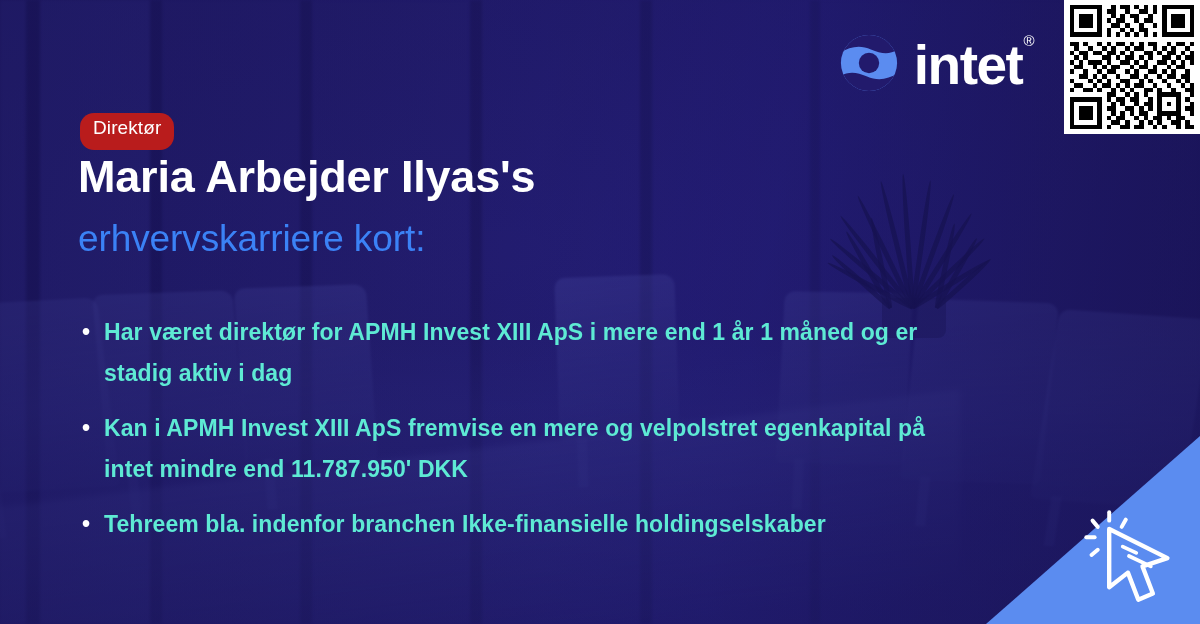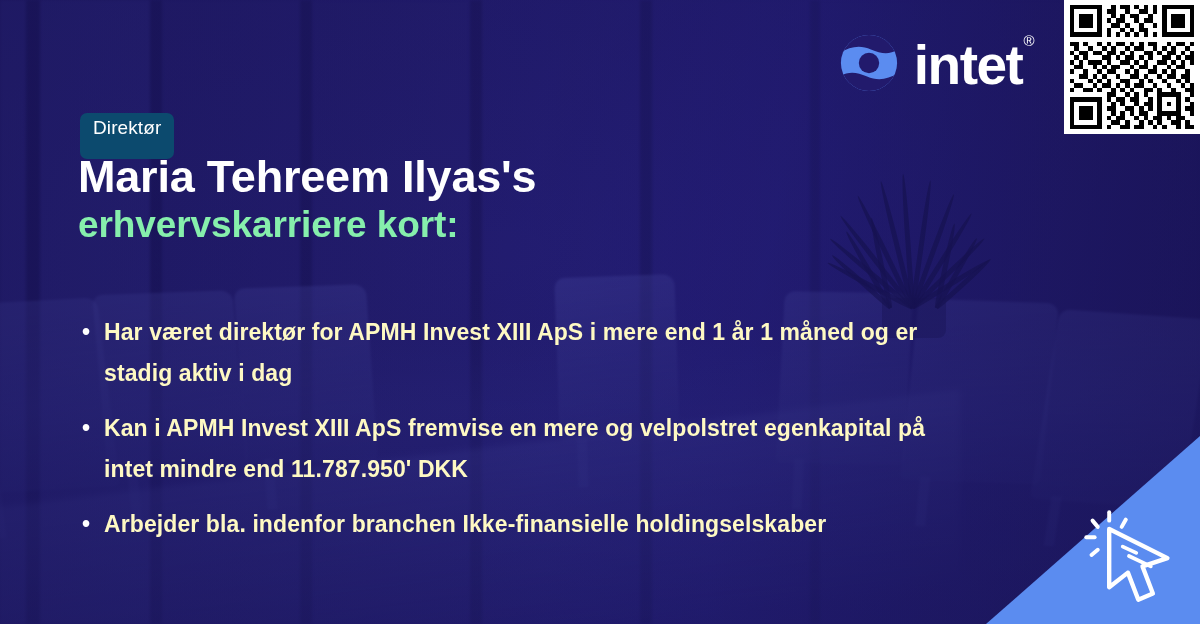--- a/index.html
+++ b/index.html
@@ -143,23 +143,23 @@
     position: relative;
     z-index: 5;
     height: 100%;
   }
 
   .badge {
     position: absolute;
     left: 80px;
     top: 113px;
     display: inline-block;
-    padding: 5px 13px 22px;
-    border-radius: 7px;
-    background: #0c4a6e;
+    padding: 5px 13px 13px;
+    border-radius: 14px;
+    background: #b91c1c;
     color: #ffffff;
     font-size: 19px;
     line-height: 1;
     letter-spacing: .1px;
     white-space: nowrap;
   }
 
   .headline {
     position: absolute;
     left: 78px;
@@ -169,39 +169,40 @@
   .headline .line1 {
     display: block;
     color: #ffffff;
     font-size: 45px;
     font-weight: bold;
     line-height: 1.12;
     letter-spacing: -0.2px;
   }
   .headline .line2 {
     display: block;
-    color: #86efac;
+    color: #3b82f6;
     font-size: 37px;
-    font-weight: bold;
+    font-weight: normal;
     line-height: 1.22;
     letter-spacing: -0.1px;
+    margin-top: 14px;
   }
 
   .bullets {
     position: absolute;
     left: 80px;
     top: 312px;
     width: 880px;
     list-style: none;
     margin: 0;
     padding: 0;
   }
   .bullets li {
     position: relative;
-    color: #fef9c3;
+    color: #5eead4;
     font-size: 23px;
     font-weight: bold;
     line-height: 1.78;
     padding-left: 24px;
     margin-bottom: 14px;
     letter-spacing: .1px;
   }
   .bullets li::before {
     content: "\2022";
     position: absolute;
@@ -317,28 +318,28 @@
 
     <div class="bg-vignette"></div>
     <div class="bg-tint"></div>
   </div>
 
   <div class="content">
 
     <div class="badge">Direktør</div>
 
     <div class="headline">
-      <span class="line1">Maria Tehreem Ilyas's</span>
+      <span class="line1">Maria Arbejder Ilyas's</span>
       <span class="line2">erhvervskarriere kort:</span>
     </div>
 
     <ul class="bullets">
       <li>Har været direktør for APMH Invest XIII ApS i mere end 1 år 1 måned og er stadig aktiv i dag</li>
       <li>Kan i APMH Invest XIII ApS fremvise en mere og velpolstret egenkapital på intet mindre end 11.787.950' DKK</li>
-      <li>Arbejder bla. indenfor branchen Ikke-finansielle holdingselskaber</li>
+      <li>Tehreem bla. indenfor branchen Ikke-finansielle holdingselskaber</li>
     </ul>
 
     <div class="logo">
       <span class="logo-mark">
         <svg viewBox="0 0 64 64" xmlns="http://www.w3.org/2000/svg" aria-hidden="true">
           <defs>
             <mask id="swirlMask">
               <rect x="0" y="0" width="64" height="64" fill="#fff"></rect>
               <path d="M4 40 C 16 30, 24 26, 34 22 C 44 18, 54 18, 62 22 L 62 6 L 2 6 Z" fill="#000" opacity="0"></path>
             </mask>

